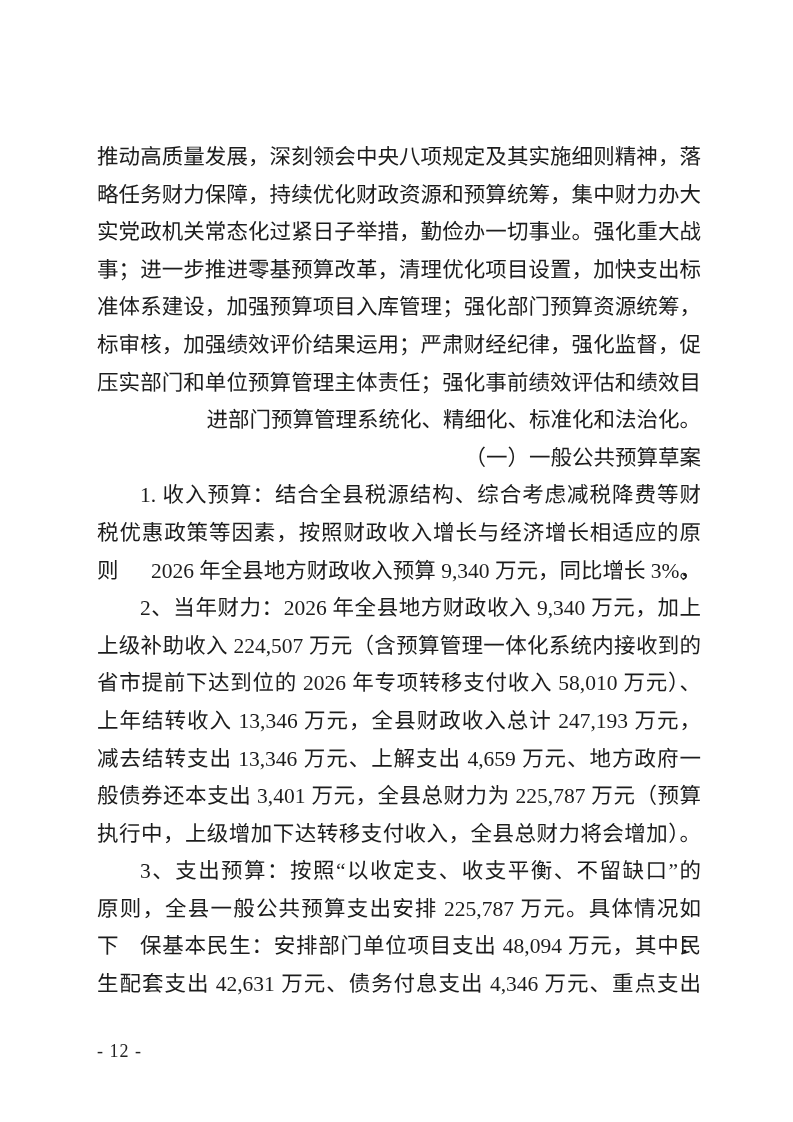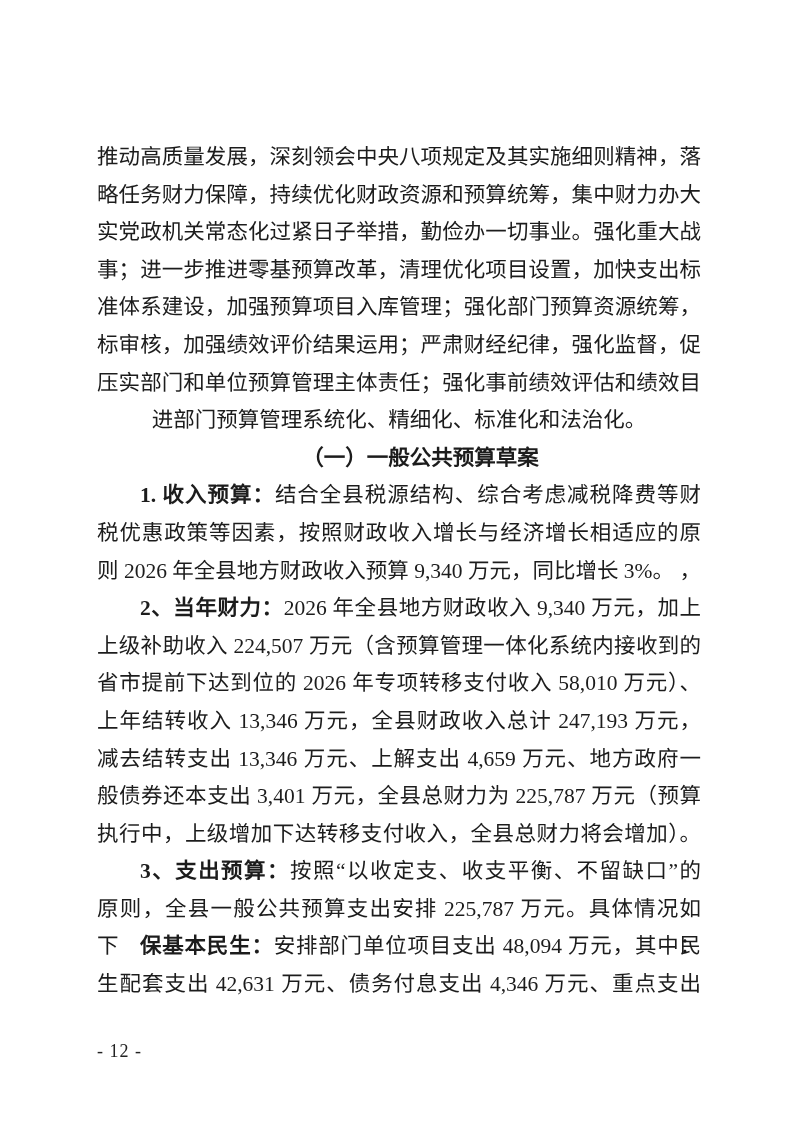--- a/index.html
+++ b/index.html
@@ -20,33 +20,33 @@
   .content {
     position: absolute;
     left: 97px;
     top: 139px;
     width: 604px;
   }
   .line {
     height: 37.6px;
     line-height: 37.6px;
     font-size: 21.5px;
-    text-align: center;
+    text-align: right;
     overflow: visible;
   }
   .line.fill {
     text-align: justify;
     text-align-last: justify;
     text-justify: inter-character;
   }
   .line.indent {
     padding-left: 43px;
   }
   .bold {
-    font-weight: 700;
+    font-weight: 400;
   }
   .page-number {
     position: absolute;
     left: 97px;
     top: 1026px;
     font-size: 18px;
     line-height: 22px;
     color: #222222;
     letter-spacing: 1px;
     margin-top: 14px;

